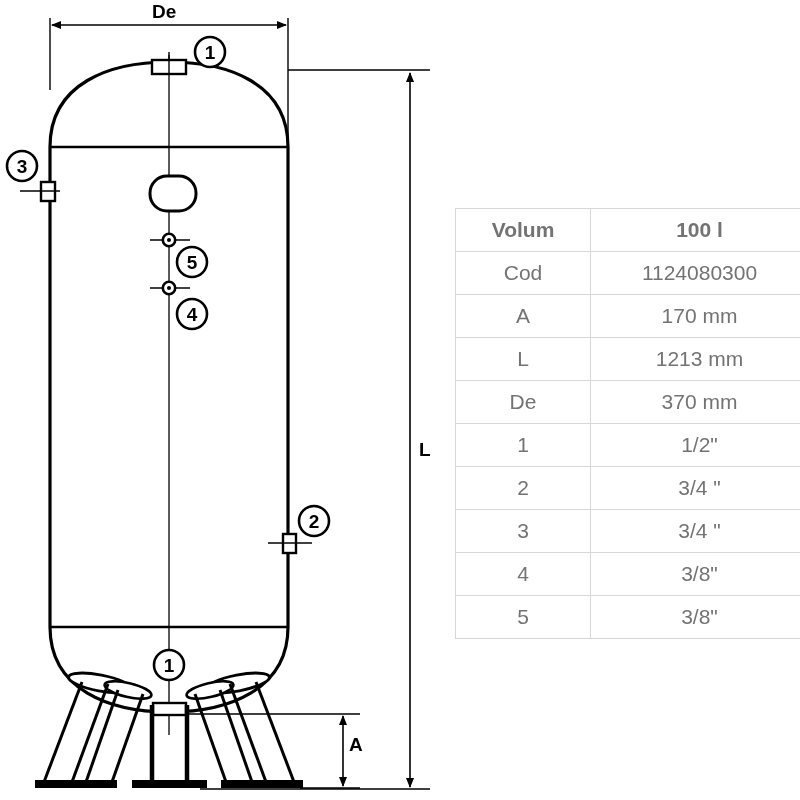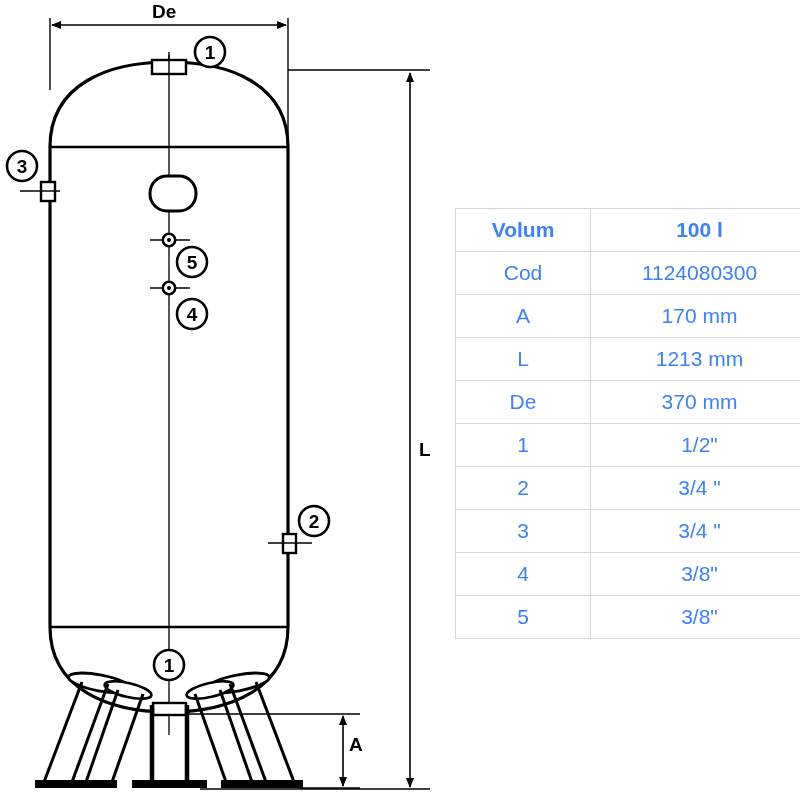--- a/index.html
+++ b/index.html
@@ -32,21 +32,21 @@
     top: 208px;
     width: 335px;
     border-collapse: collapse;
     table-layout: fixed;
   }
   .spec-table td {
     border: 1px solid #d7d7d7;
     text-align: center;
     vertical-align: middle;
     height: 42px;
-    color: #3b82f6;
+    color: #737373;
     font-size: 21px;
     font-family: "Liberation Sans", sans-serif;
     padding: 0 4px;
     white-space: nowrap;
   }
   .spec-table td.k { width: 126px; }
   .spec-table td.v { width: 209px; }
   .spec-table tr.head td { font-weight: bold; }
   .spec-table tr.head td.k,
   .spec-table tr.head td.v { font-weight: bold; }

